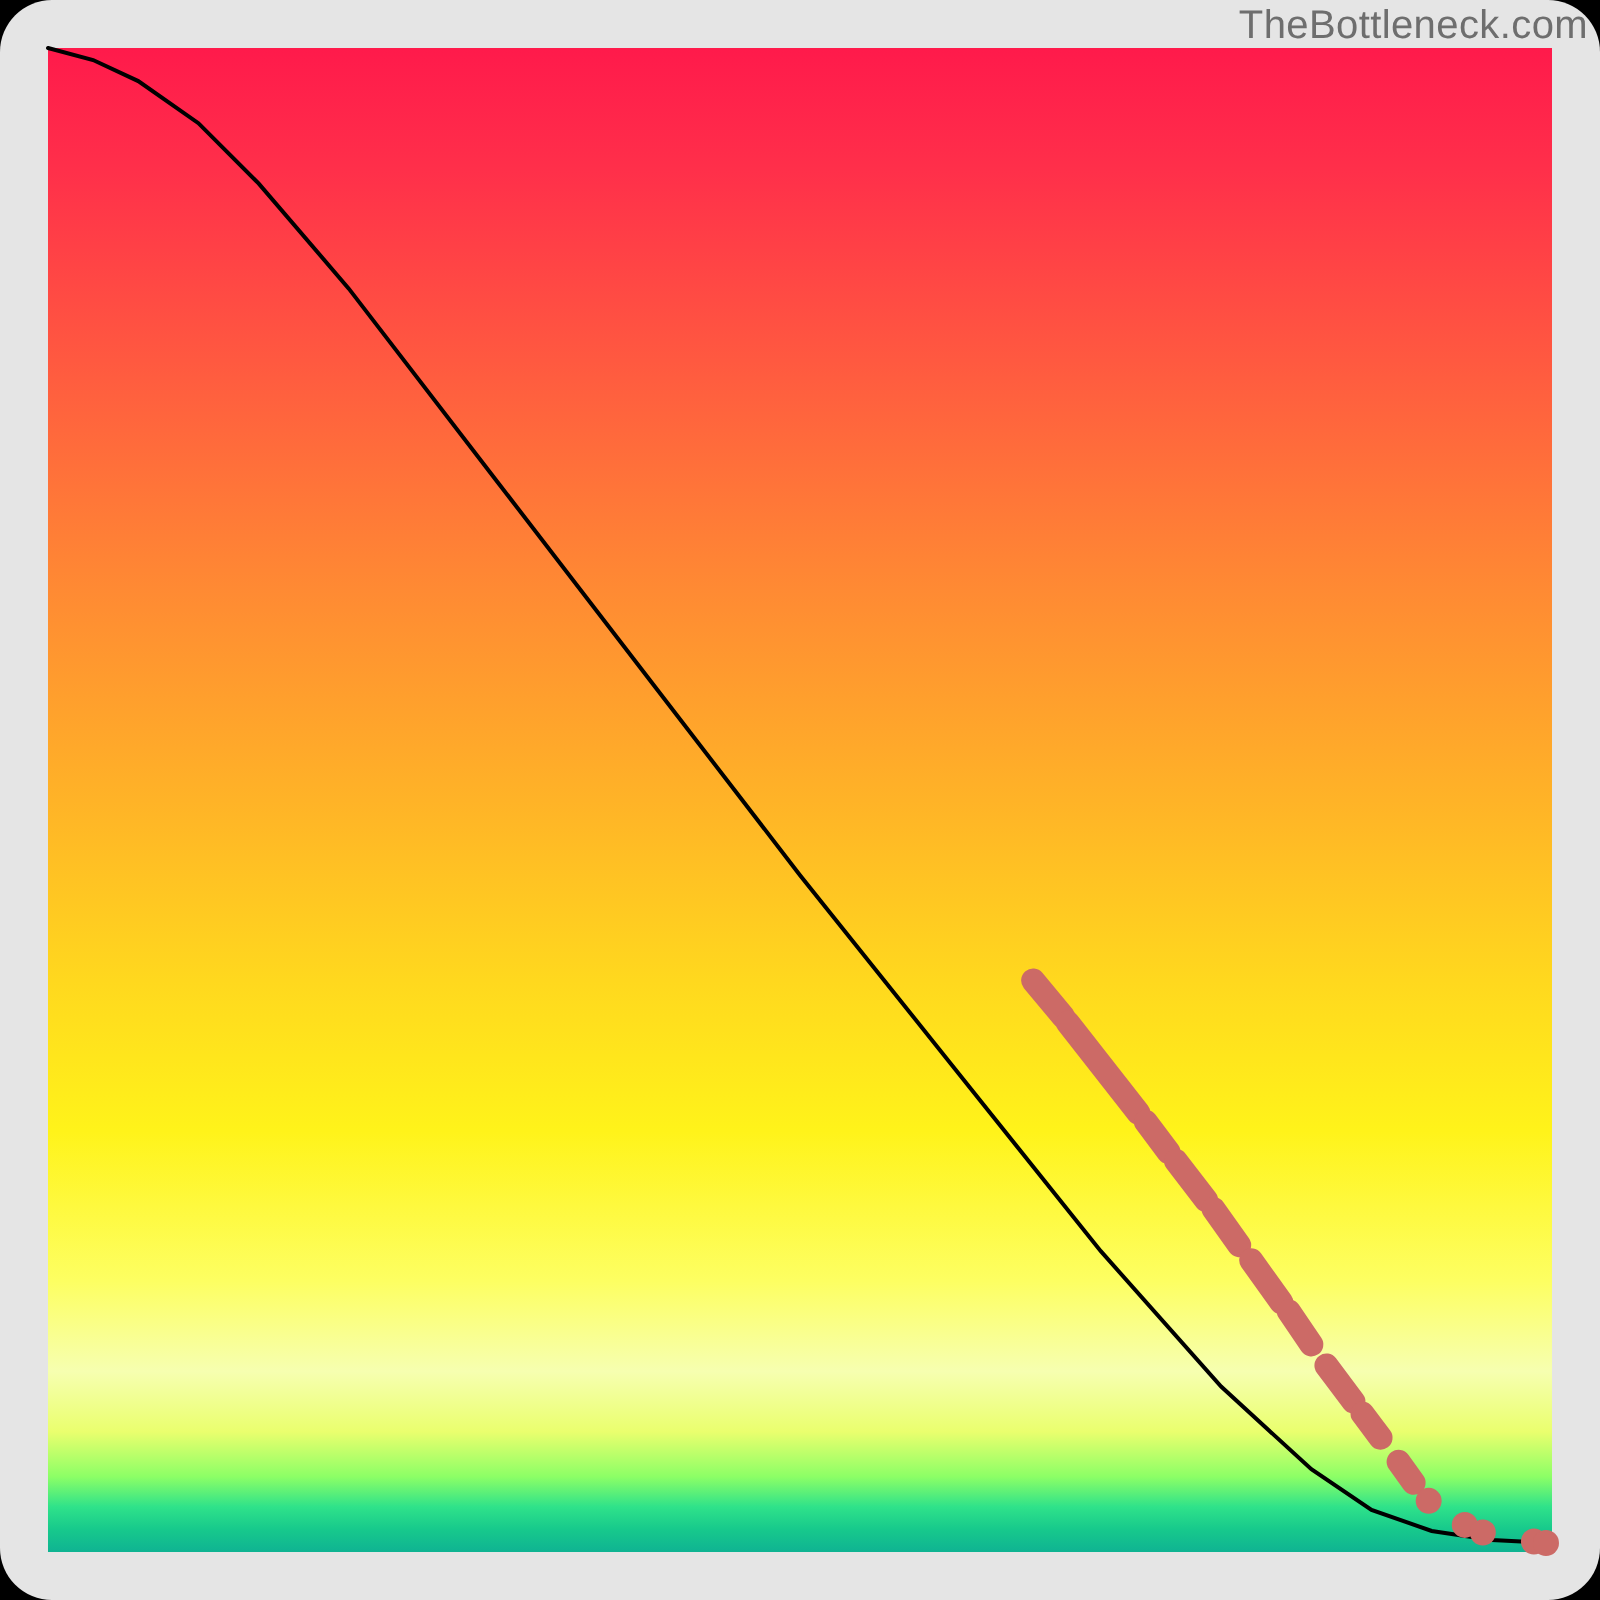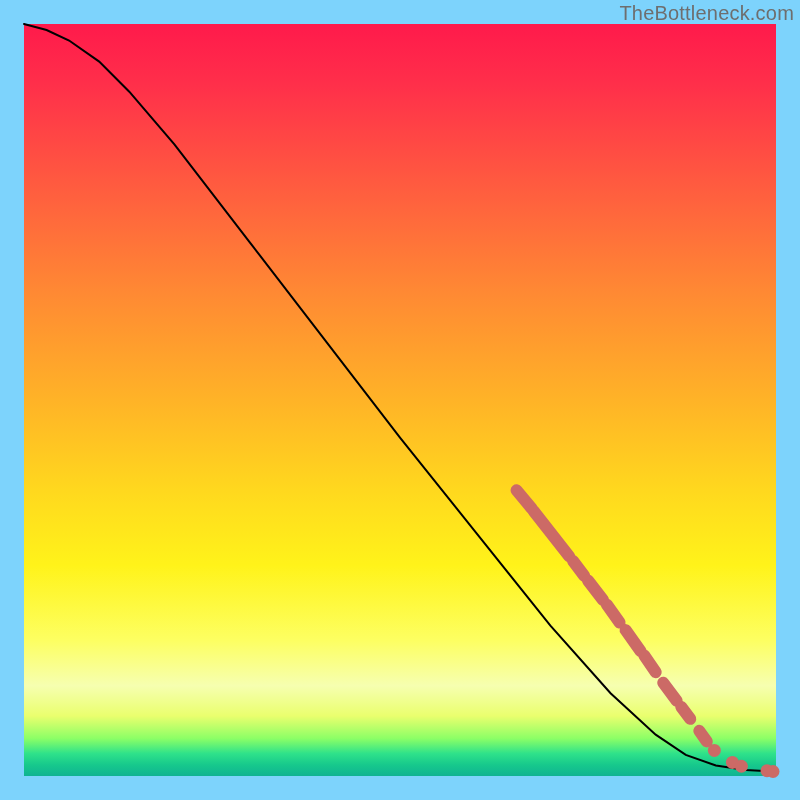--- a/index.html
+++ b/index.html
@@ -8,21 +8,22 @@
     width: 800px;
     height: 800px;
     background: #000;
     overflow: hidden;
     font-family: Arial, Helvetica, sans-serif;
   }
   .stage {
     position: relative;
     width: 800px;
     height: 800px;
-    background: #7dd3fc;
+    background: #e5e5e5;
+    border-radius: 26px;
   }
   .plot {
     position: absolute;
     left: 24px;
     top: 24px;
     width: 752px;
     height: 752px;
     
     background: linear-gradient(
       to bottom,

